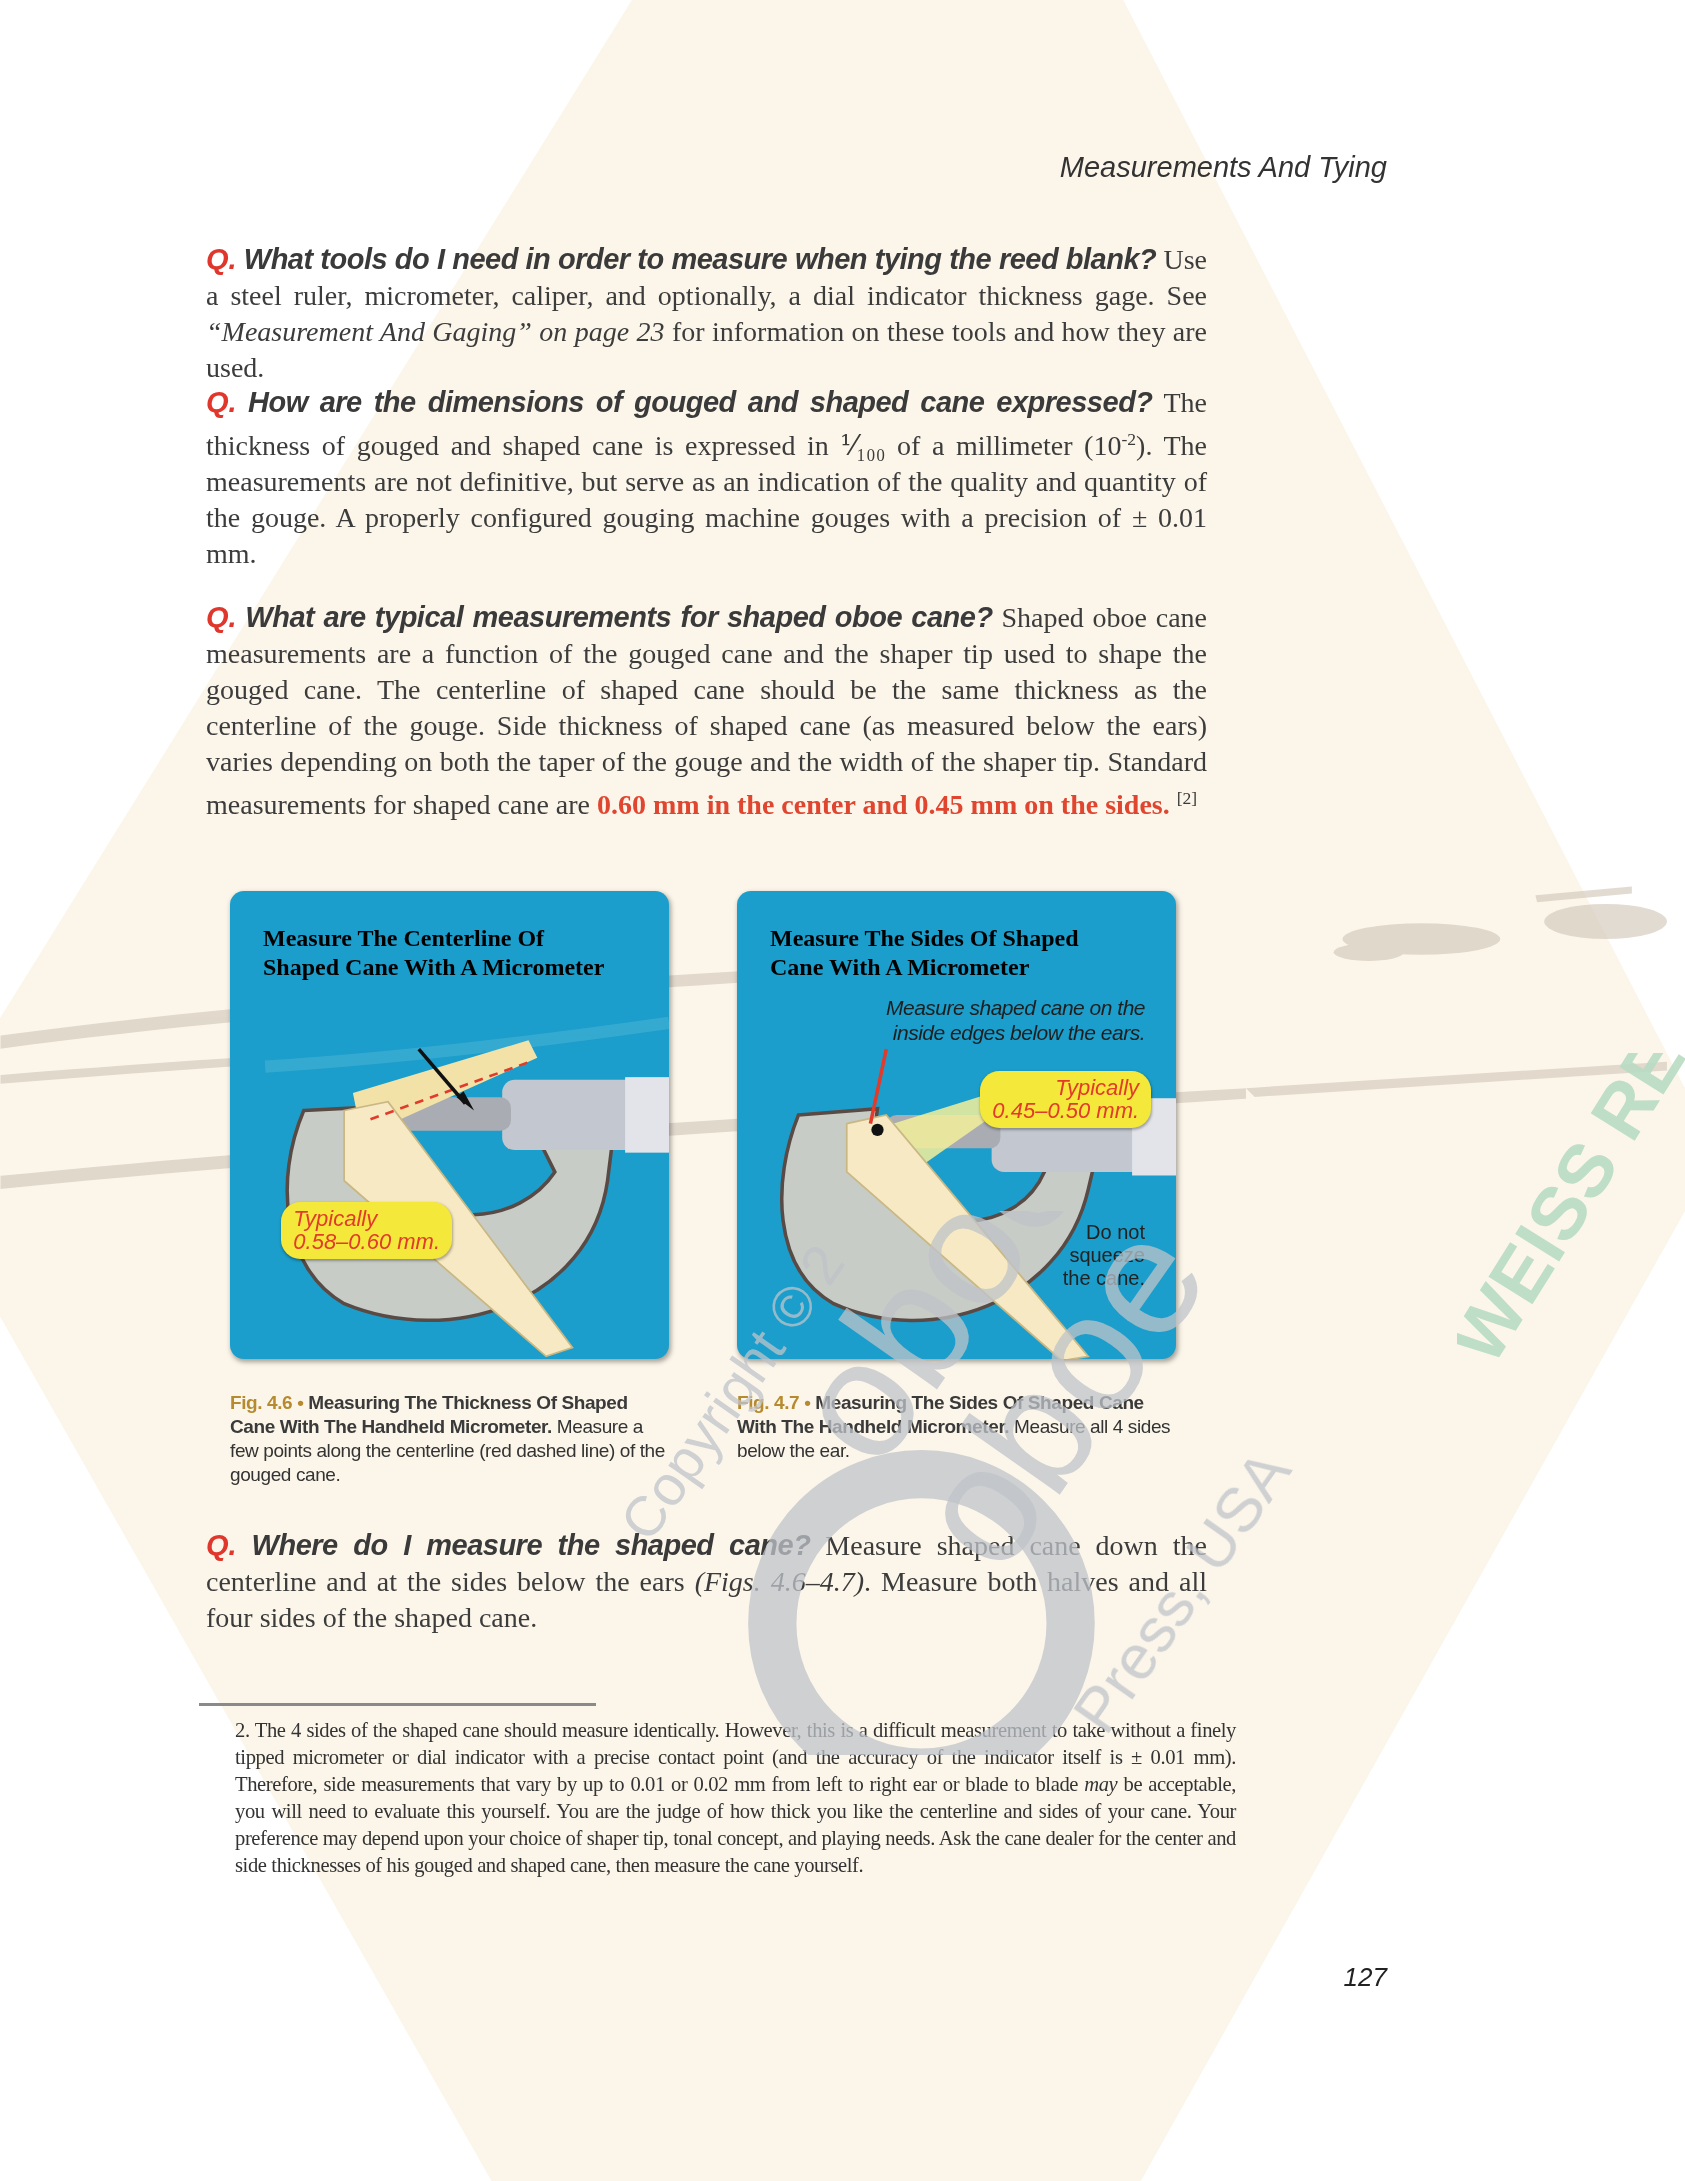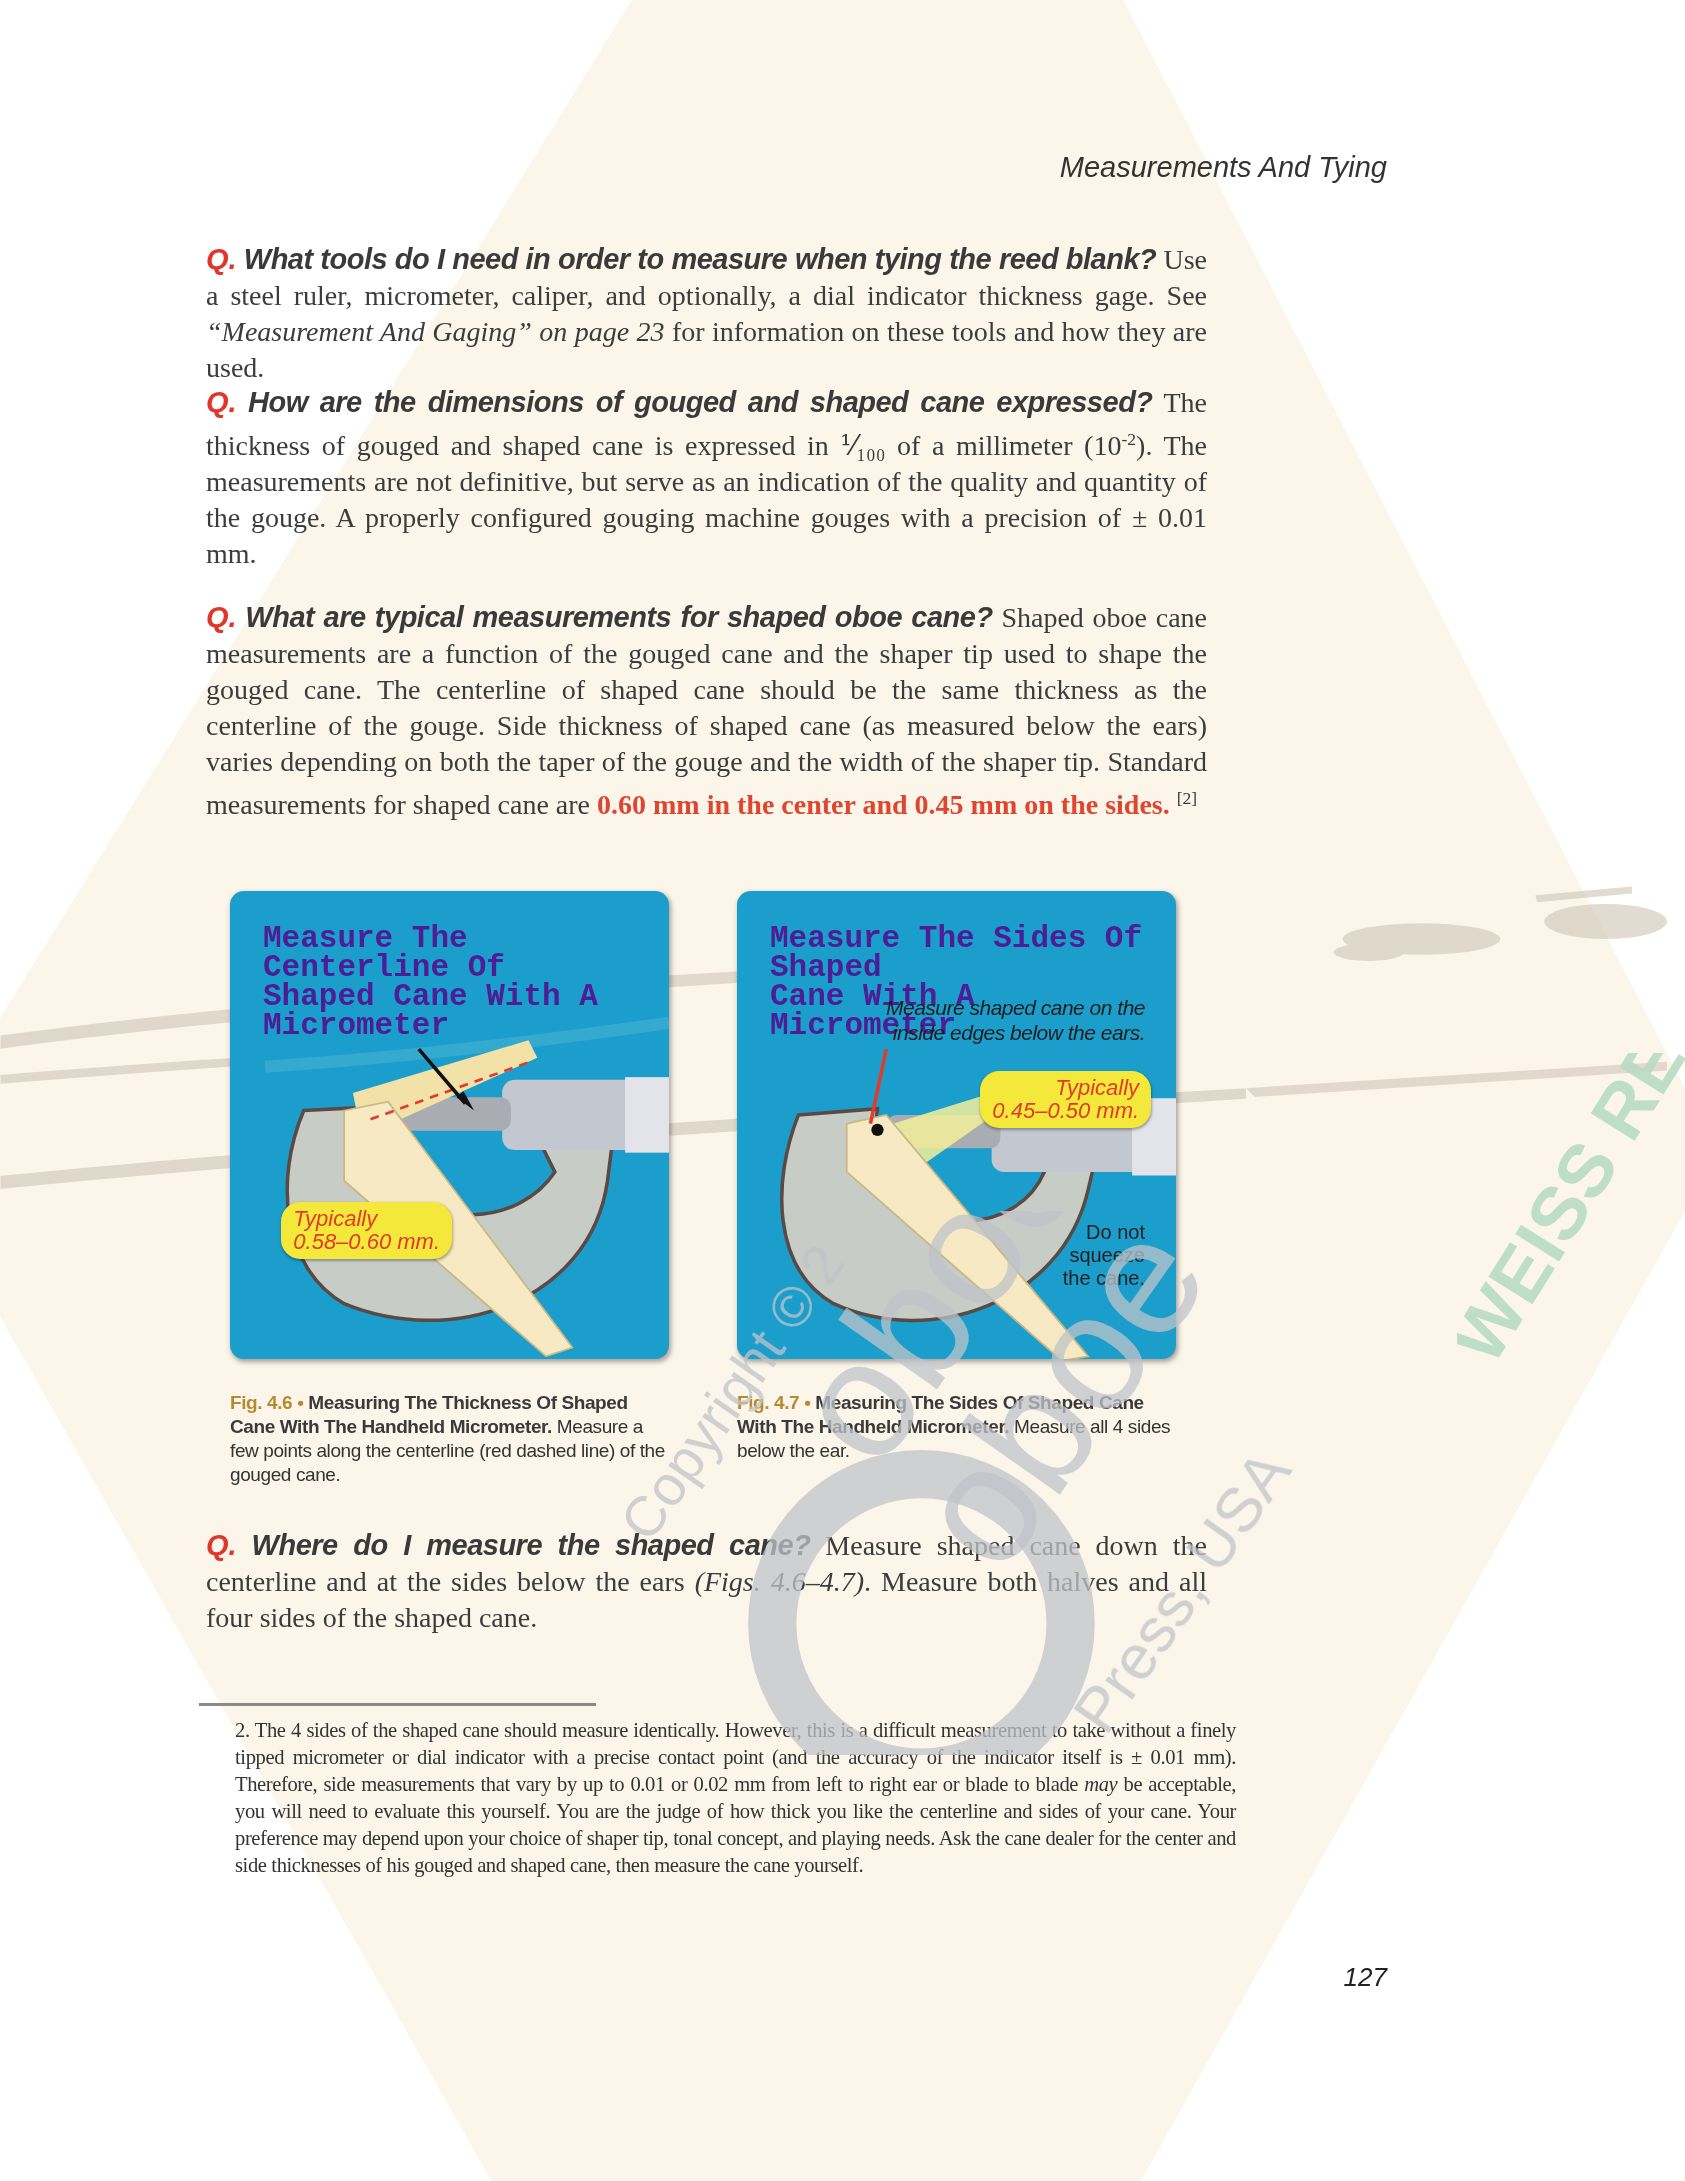--- a/index.html
+++ b/index.html
@@ -8,21 +8,21 @@
   .brush{position:absolute;z-index:1;}
   .page{position:absolute;left:0;top:0;width:1685px;height:2181px;z-index:2;}
   .running-head{position:absolute;right:298px;top:151px;font-family:"Liberation Sans","DejaVu Sans",sans-serif;font-style:italic;font-size:29px;color:#333;}
   .qa{position:absolute;left:199px;width:1001px;font-size:28px;line-height:36px;text-align:justify;color:#3c3c3c;margin-left:7px;}
   .qa .q-mark{color:#e0362b;font-family:"Liberation Sans","DejaVu Sans",sans-serif;font-weight:bold;font-style:italic;font-size:29px;}
   .qa .q-text{font-family:"Liberation Sans","DejaVu Sans",sans-serif;font-weight:bold;font-style:italic;font-size:29px;color:#3a3a3a;letter-spacing:-0.5px;}
   .qa .red-bold{color:#e0452f;font-weight:bold;}
   .qa sup{font-size:17.6px;color:#3a3a3a;}
   .qa i{font-style:italic;}
   .fig{position:absolute;top:891px;width:439px;height:468px;border-radius:14px;background:#1b9ecb;box-shadow:1.8px 2.6px 5.3px rgba(0,0,0,0.35);overflow:hidden;}
-  .fig .fig-title{position:absolute;left:33px;top:33px;font-family:Liberation Mono, monospace;font-weight:bold;font-size:31px;line-height:29px;color:#4c1d95;}
+  .fig .fig-title{position:absolute;left:33px;top:33px;font-family:Liberation Serif, serif;font-weight:bold;font-size:24px;line-height:29px;color:#000000;}
   .fig .fig-sub{position:absolute;font-family:"Liberation Sans","DejaVu Sans",sans-serif;font-style:italic;font-size:21px;line-height:24.6px;color:#1e1e1e;letter-spacing:-0.5px;}
   .callout{position:absolute;background:#f4e83a;border-radius:19.3px;padding:5.3px 12.3px;font-family:"Liberation Sans","DejaVu Sans",sans-serif;font-style:italic;font-size:22px;line-height:23px;color:#e23a2b;box-shadow:0.9px 1.8px 2.6px rgba(0,0,0,0.3);}
   .note{position:absolute;font-family:"Liberation Sans","DejaVu Sans",sans-serif;font-size:20px;line-height:23px;color:#222;text-align:right;}
   .caption{position:absolute;top:1391px;width:439px;font-family:"Liberation Sans","DejaVu Sans",sans-serif;font-size:19px;line-height:24px;color:#333;letter-spacing:-0.4px;}
   .caption .fig-num{color:#b68a2e;font-weight:bold;}
   .caption .bullet{color:#b68a2e;font-weight:bold;}
   .caption .cap-bold{font-weight:bold;color:#3a3a3a;}
   .rule{position:absolute;left:199px;top:1703px;width:397px;height:2.6px;background:#8a8a8a;}
   .footnote{position:absolute;left:199px;top:1717px;width:1001px;font-size:20.6px;line-height:27px;text-align:justify;color:#333;letter-spacing:-0.4px;margin-left:36px;}
   .footnote i{font-style:italic;}

